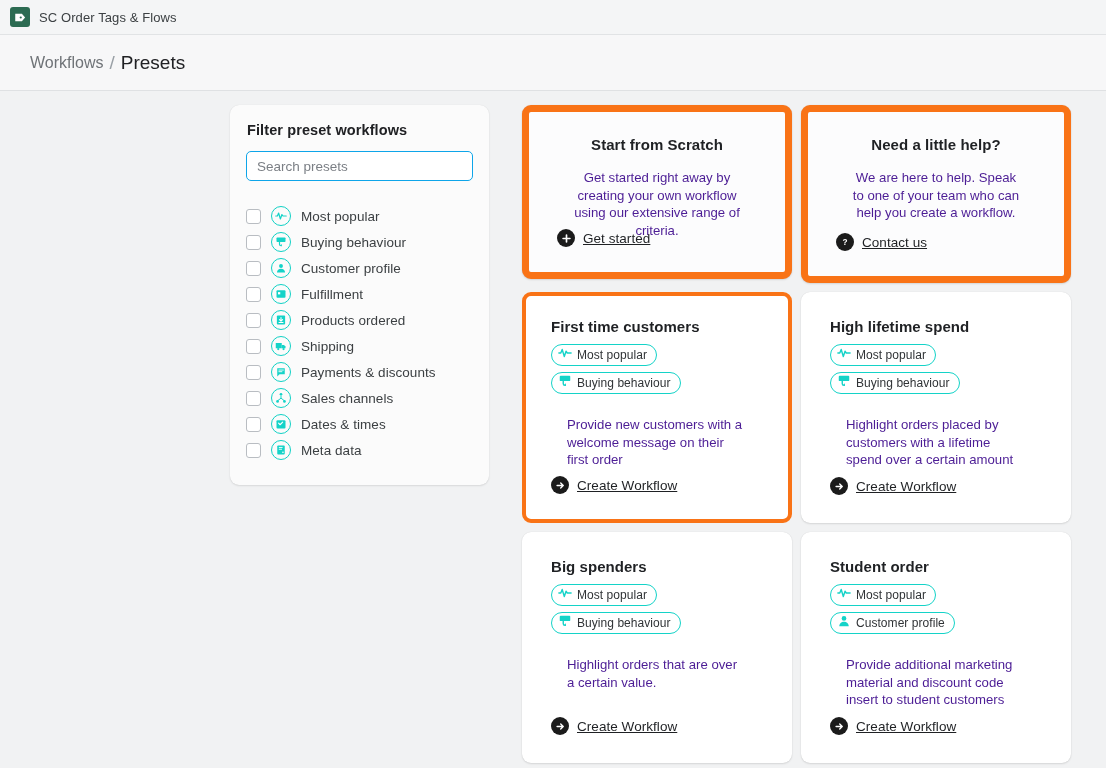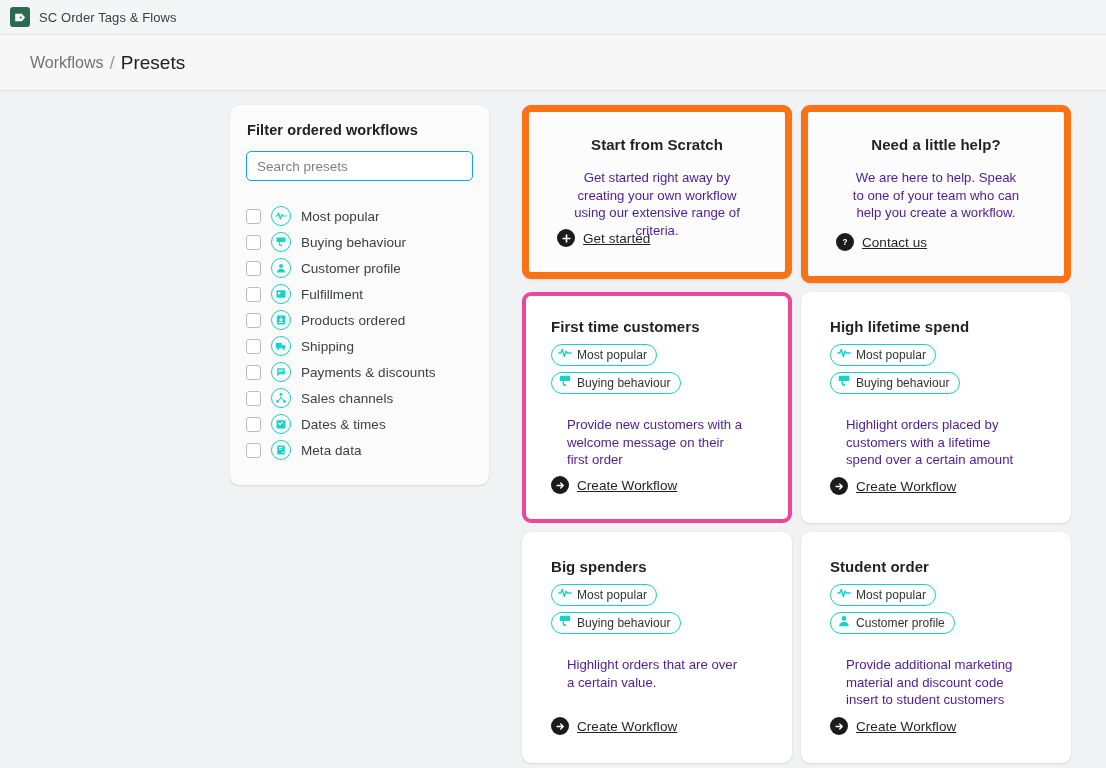--- a/index.html
+++ b/index.html
@@ -147,21 +147,21 @@
     padding: 26px 29px 26px 29px;
     position: relative;
   }
   .card.accent {
     border: 7px solid #f97316;
     background: #fcfcfd;
     padding: 24px 28px;
     text-align: center;
   }
   .card.selected {
-    border: 4px solid #ec4899;
+    border: 4px solid #f97316;
     padding: 22px 25px;
     box-shadow: none;
   }
   .card.scratch  { height: 174px; }
   .card.help     { height: 178px; }
   .card.preset   { height: 231px; }
 
   .card-title {
     font-size: 15px;
     font-weight: 700;
@@ -238,21 +238,21 @@
 <div class="crumbbar">
   <span class="crumb">Workflows</span>
   <span class="crumb-sep">/</span>
   <span class="crumb-current">Presets</span>
 </div>
 
 <div class="page">
   <div class="layout">
 
     <div class="filter-panel">
-      <div class="filter-title">Filter ordered workflows</div>
+      <div class="filter-title">Filter preset workflows</div>
       <input class="search-input" type="text" placeholder="Search presets" style="">
       <div class="filter-list">
 
         <div class="filter-row">
           <span class="fcheck"></span>
           <span class="fic">
             <svg width="12" height="12" viewBox="0 0 16 16">
                 <path d="M1 8h2.2l1.6-4 2.4 8 2-6 1.4 2H15" stroke="#14d3c8" stroke-width="1.6" fill="none" stroke-linecap="round" stroke-linejoin="round"></path>
               </svg>
           </span>

